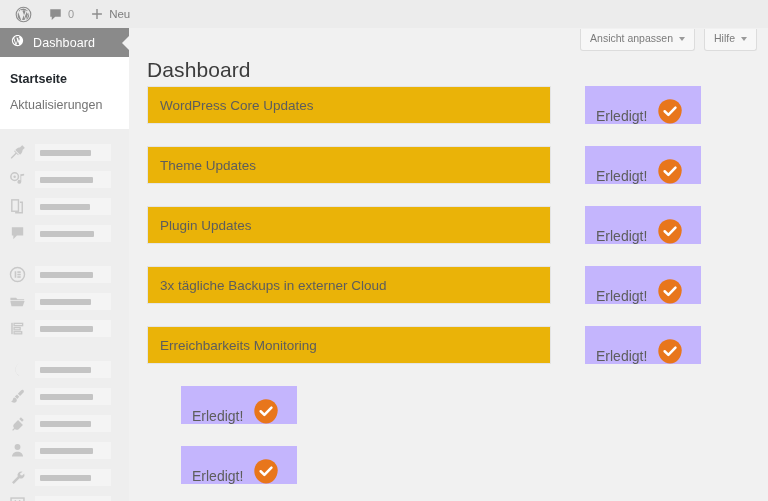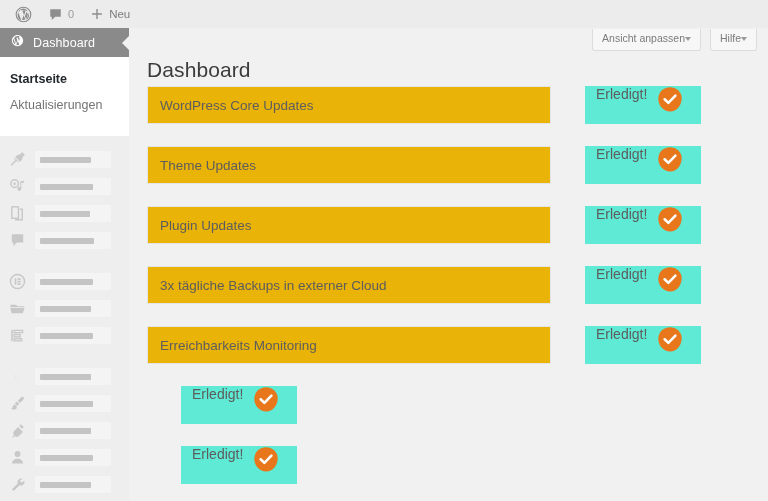--- a/index.html
+++ b/index.html
@@ -63,21 +63,21 @@
     position: absolute;
     right: -1px; top: 50%;
     transform: translateY(-50%);
     width: 0; height: 0;
     border-top: 8px solid transparent;
     border-bottom: 8px solid transparent;
     border-right: 8px solid #f1f1f1;
   }
   .submenu {
     background: #ffffff;
-    padding: 9px 0 18px 0;
+    padding: 9px 0 11px 0;
   }
   .submenu .sub {
     font-size: 12.5px;
     color: #737373;
     padding: 4px 0 4px 10px;
     line-height: 1.45;
   }
   .submenu .sub.current { font-weight: bold; color: #23282d; }
 
   .menu-gap { height: 13px; }
@@ -126,21 +126,21 @@
     background: #f7f7f7;
     border: 1px solid #dcdcdc;
     border-top: none;
     border-radius: 0 0 3px 3px;
     font-size: 10.5px;
     color: #7b7b7b;
     padding: 4px 9px 5px 9px;
     line-height: 1.1;
     display: flex;
     align-items: center;
-    gap: 0;
+    gap: 6px;
     white-space: nowrap;
   }
   .caret {
     width: 0; height: 0;
     border-left: 3.5px solid transparent;
     border-right: 3.5px solid transparent;
     border-top: 4px solid #9a9a9a;
   }
 
   .page-title {
@@ -173,23 +173,23 @@
     padding-left: 12px;
     font-size: 13.5px;
     color: #5d5d5d;
     white-space: nowrap;
     overflow: hidden;
   }
   .row-status {
     margin-left: 34px;
     width: 116px;
     height: 38px;
-    background: #5eead4;
-    display: flex;
-    align-items: flex-start;
+    background: #c4b5fd;
+    display: flex;
+    align-items: flex-end;
     padding-left: 11px;
     gap: 10px;
   }
   .status-label {
     font-size: 14px;
     color: #5d5d5d;
     white-space: nowrap;
   }
   .check-badge {
     width: 26px; height: 26px;

